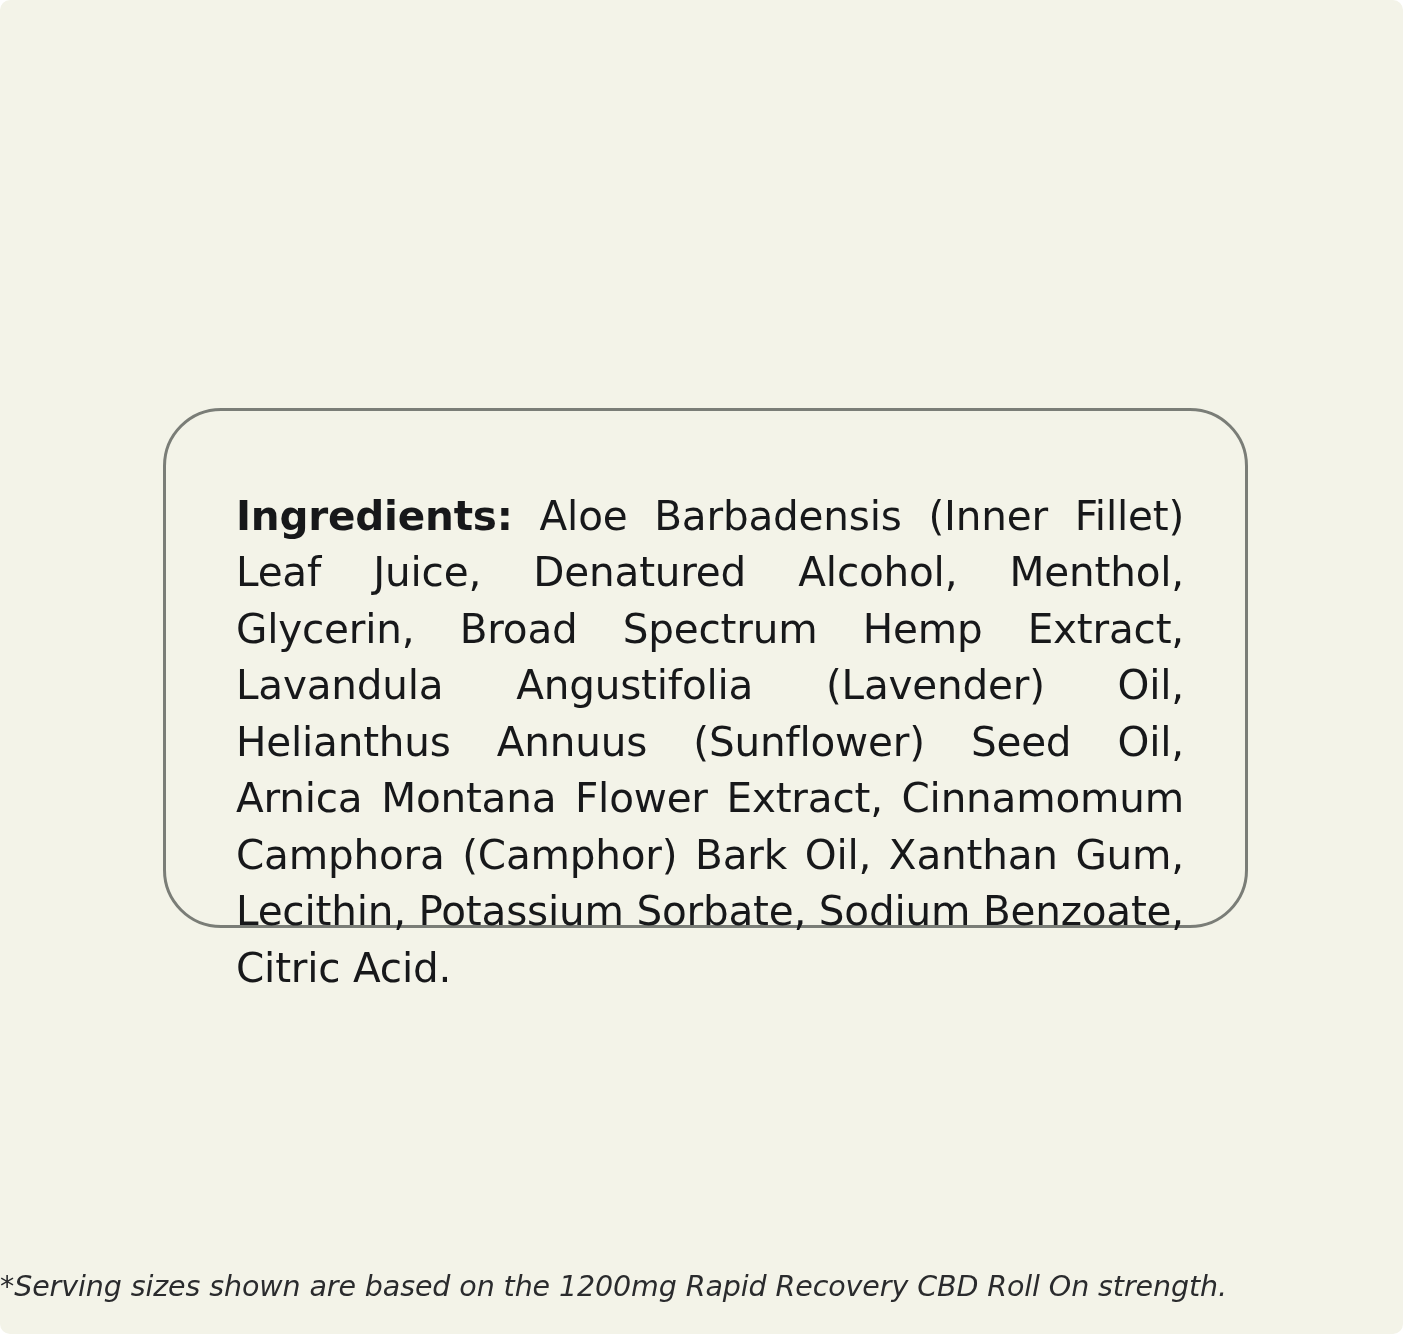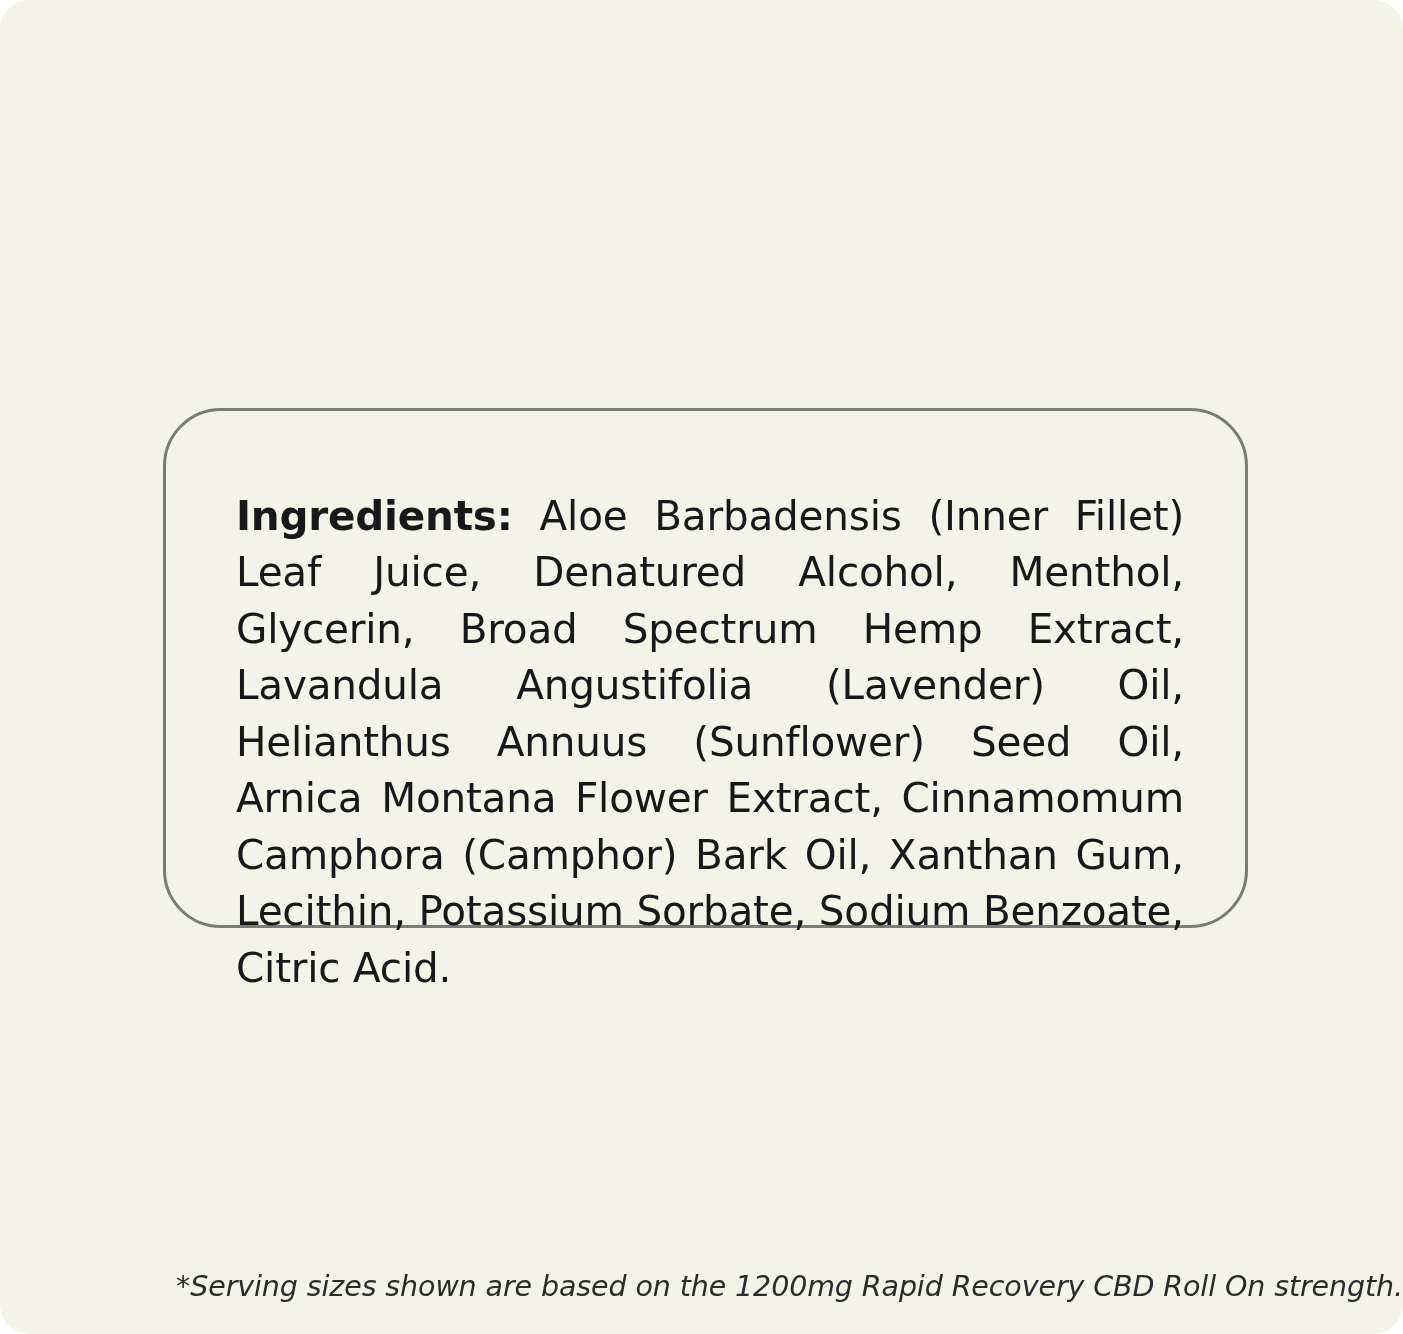--- a/index.html
+++ b/index.html
@@ -13,21 +13,21 @@
     font-family: "DejaVu Sans", sans-serif;
     overflow: hidden;
   }
   .card {
     position: absolute;
     left: 0;
     top: 0;
     width: 1403px;
     height: 1334px;
     background: #f3f3e8;
-    border-radius: 30px;
+    border-radius: 10px;
     box-sizing: border-box;
     overflow: hidden;
   }
   .ingredients-box {
     position: absolute;
     left: 163px;
     top: 408px;
     width: 1085px;
     height: 520px;
     border: 3px solid #7a7d77;
@@ -51,21 +51,21 @@
     -webkit-hyphens: auto;
   }
   .ingredients-text .label {
     font-weight: bold;
   }
   .footnote {
     position: absolute;
     left: 0;
     top: 1270px;
     width: 1403px;
-    text-align: right;
+    text-align: left;
     font-size: 28.5px;
     font-style: italic;
     color: #2a2b2d;
     font-family: "DejaVu Sans", sans-serif;
     letter-spacing: -0.1px;
   }
 </style>
 </head>
 <body>
 

